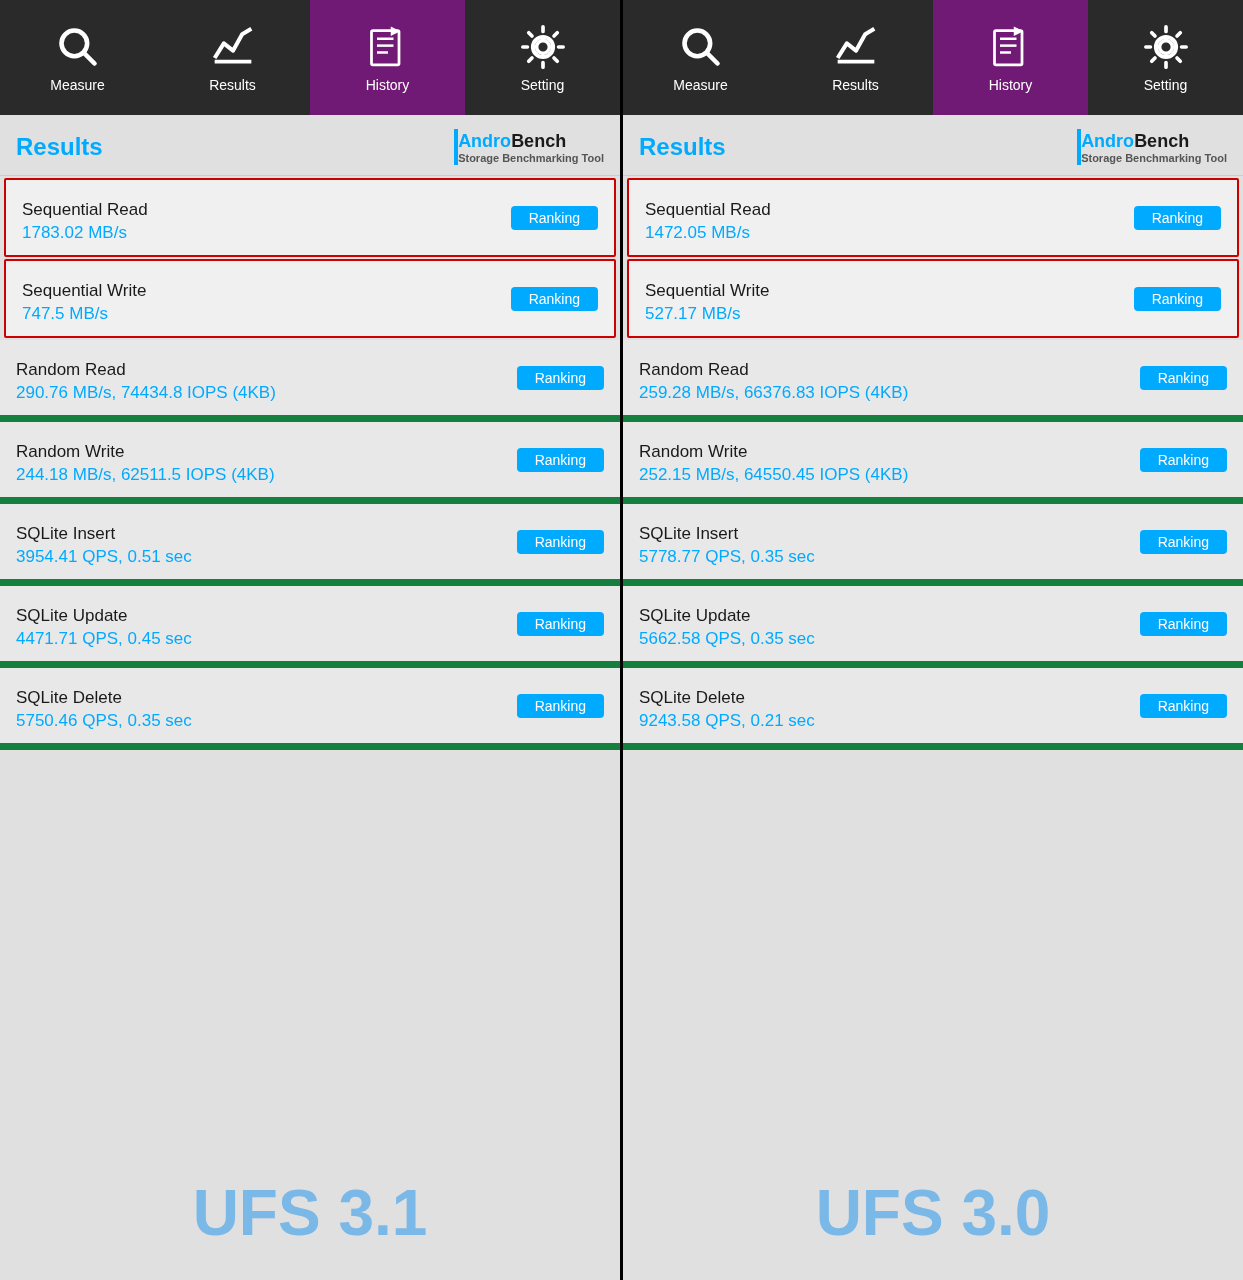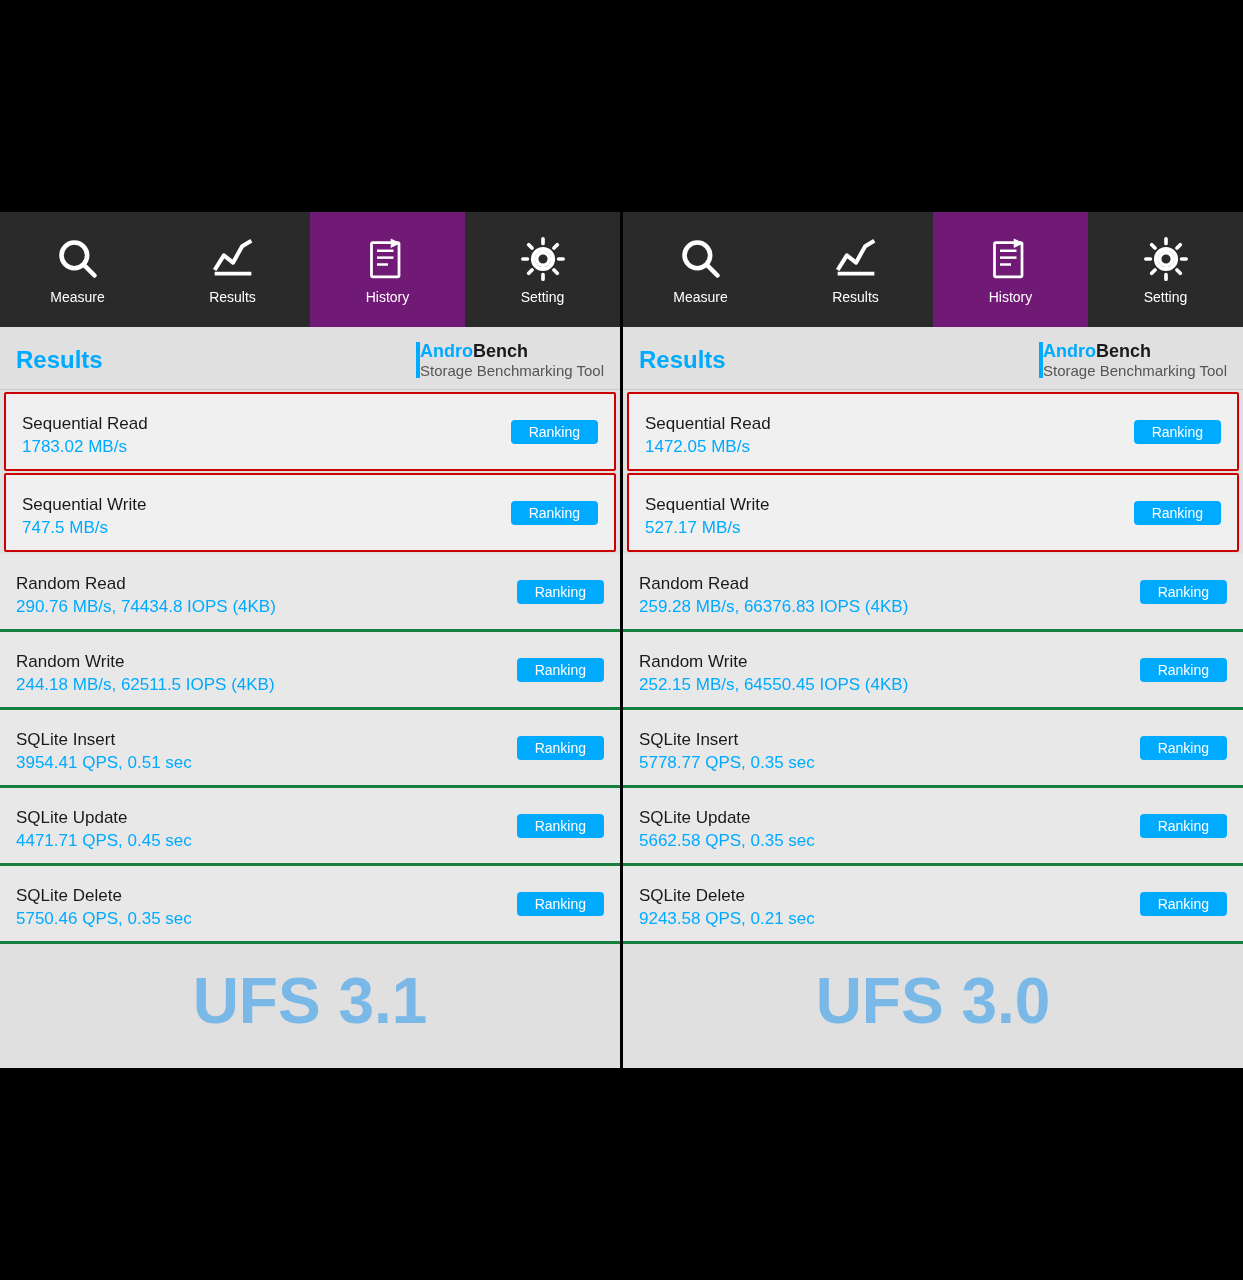--- a/index.html
+++ b/index.html
@@ -11,21 +11,20 @@
       font-family: 'Arial', sans-serif;
       background: #000;
       overflow: hidden;
     }
 
     
     .panels-container {
       display: flex;
       flex: 1;
       overflow: hidden;
-      align-items: center;
     }
 
     .panel {
       flex: 1;
       display: flex;
       flex-direction: column;
       background: #e8e8e8;
     }
 
     .panel:first-child {
@@ -119,37 +118,38 @@
       font-size: 18px;
       font-weight: bold;
       color: #1a1a1a;
     }
 
     .logo-main span {
       color: #00aaff;
     }
 
     .logo-sub {
-      font-size: 15px;
+      font-size: 11px;
       color: #555;
+      font-weight: bold;
     }
 
     
     .results-list {
       flex: 1;
       overflow-y: auto;
     }
 
     .result-row {
       display: flex;
       align-items: center;
       justify-content: space-between;
       padding: 12px 16px;
       background: #e8e8e8;
-      border-bottom: 3px solid #15803d;
+      border-bottom: 7px solid #15803d;
       min-height: 72px;
     }
 
     .result-row.highlighted {
       border: 2px solid #cc0000;
       background: #f0f0f0;
       margin: 2px 4px;
       border-radius: 2px;
     }
 

